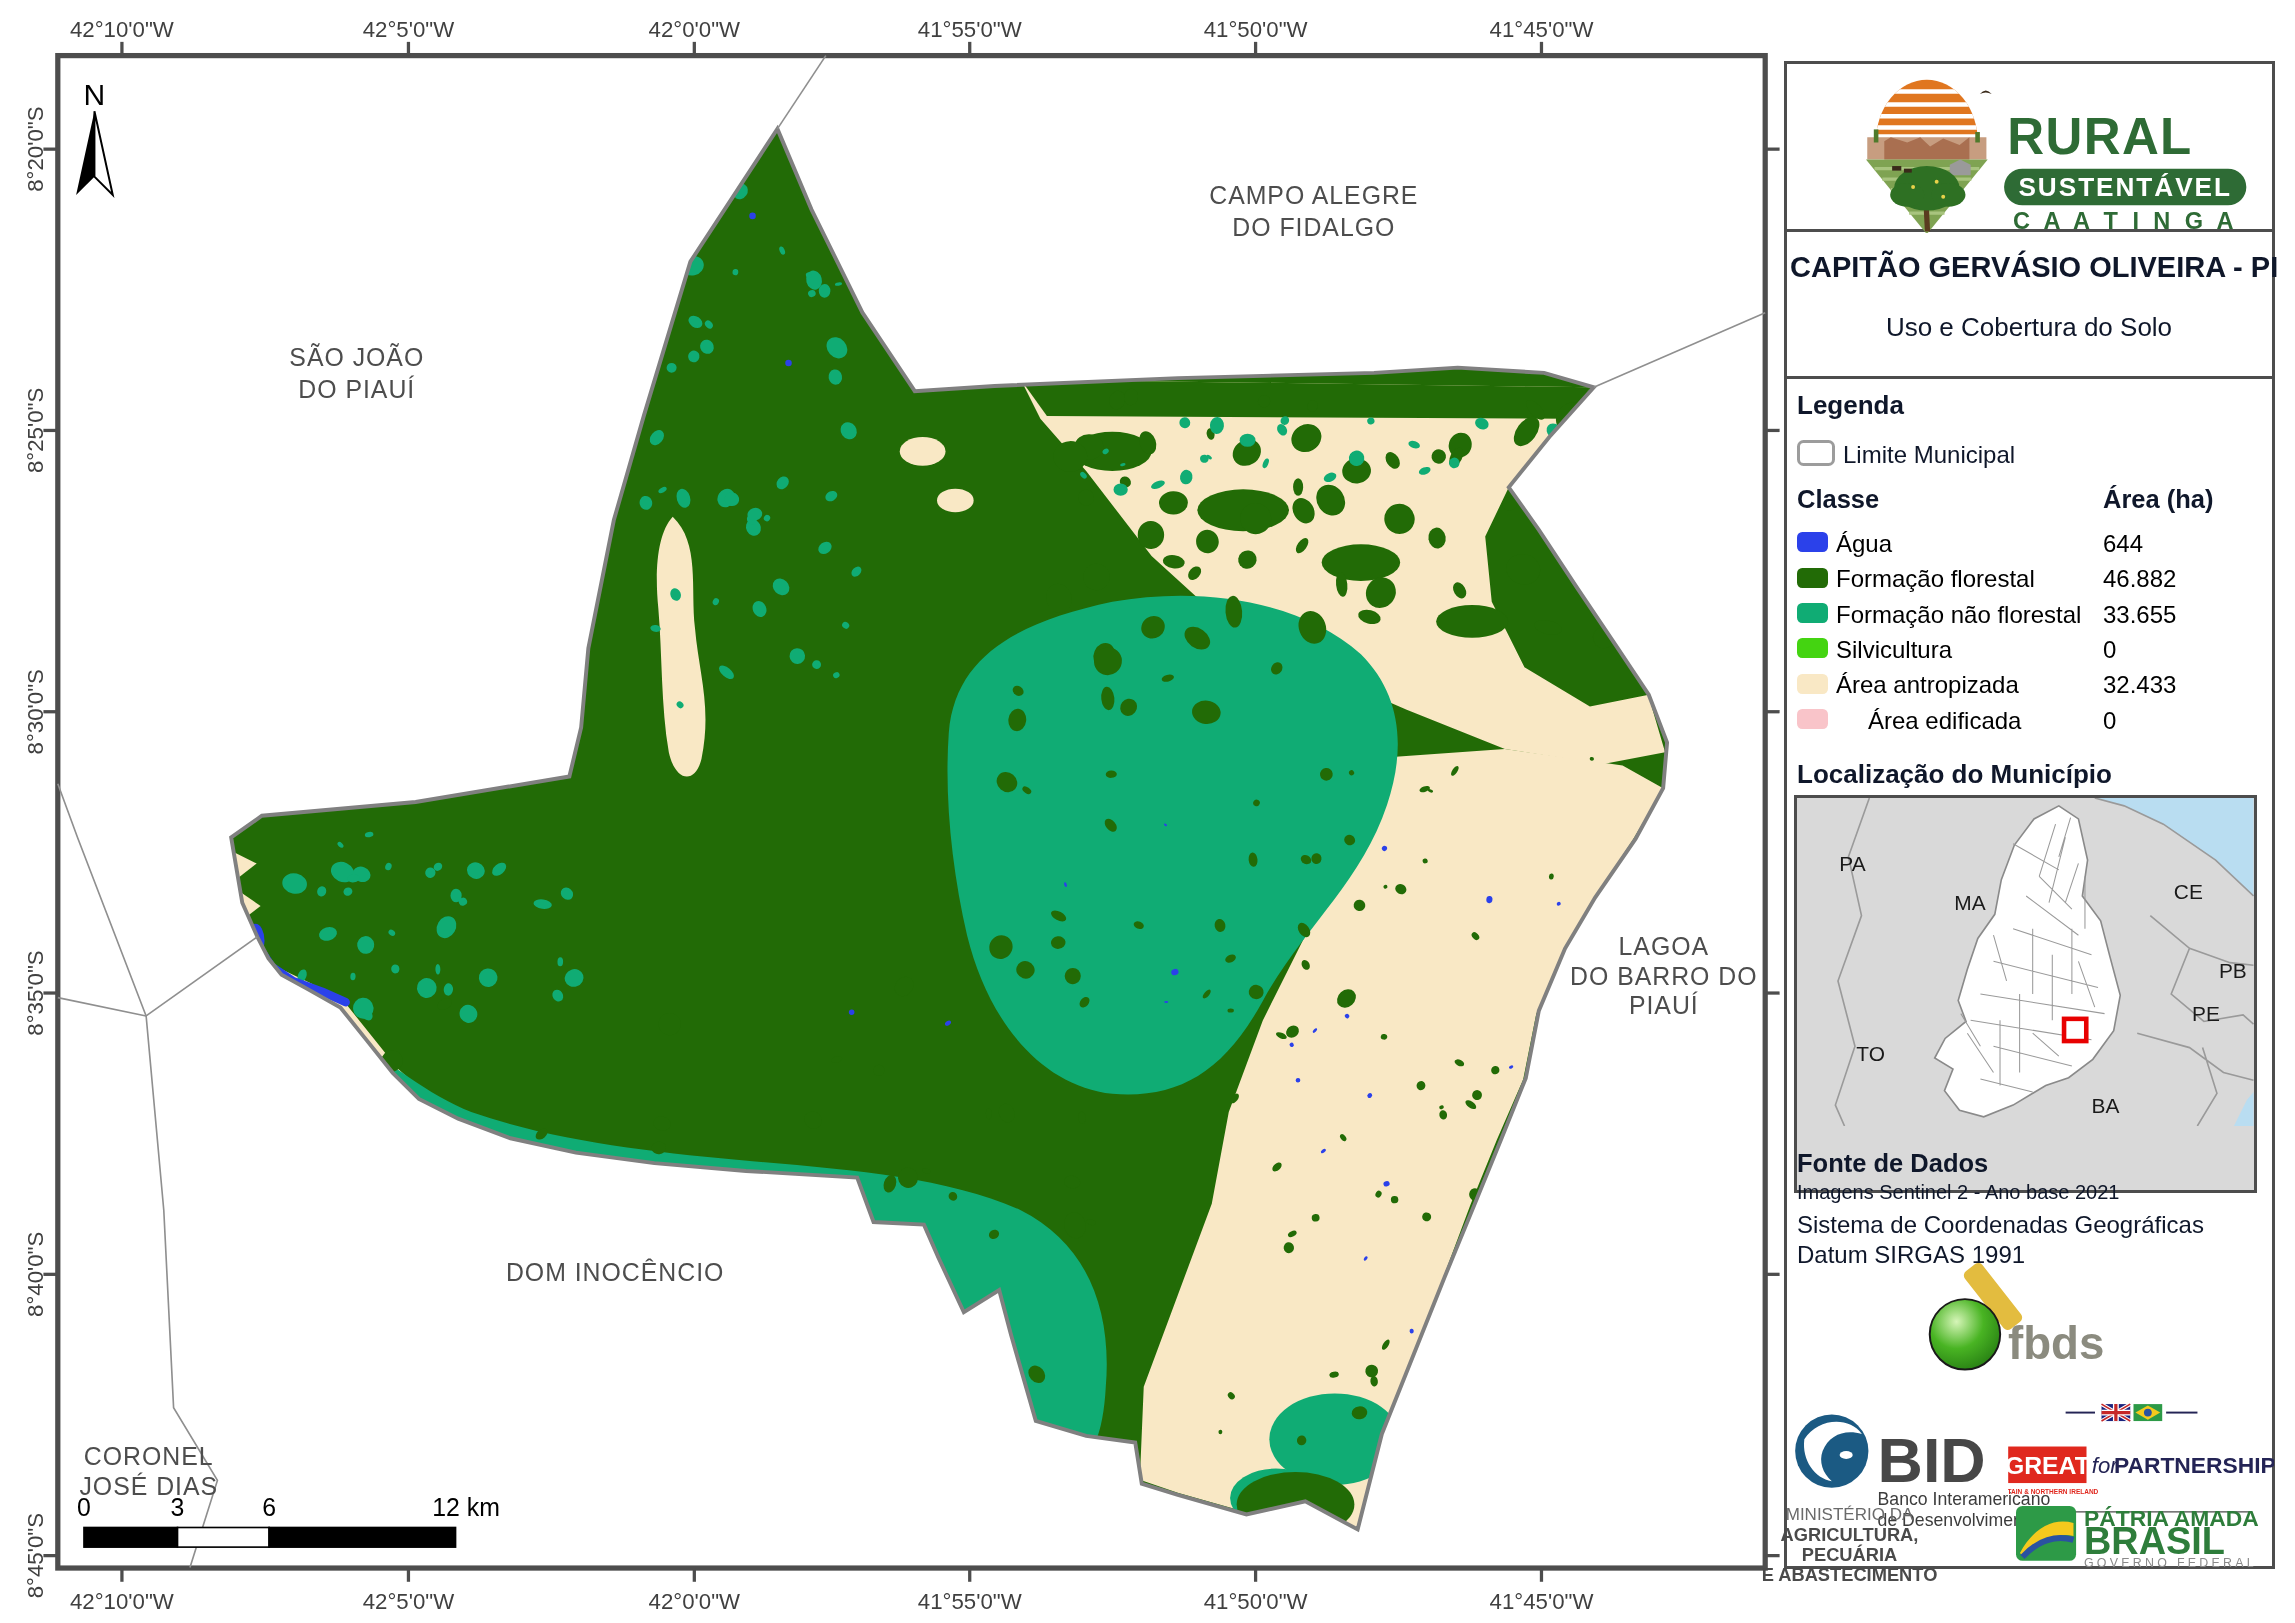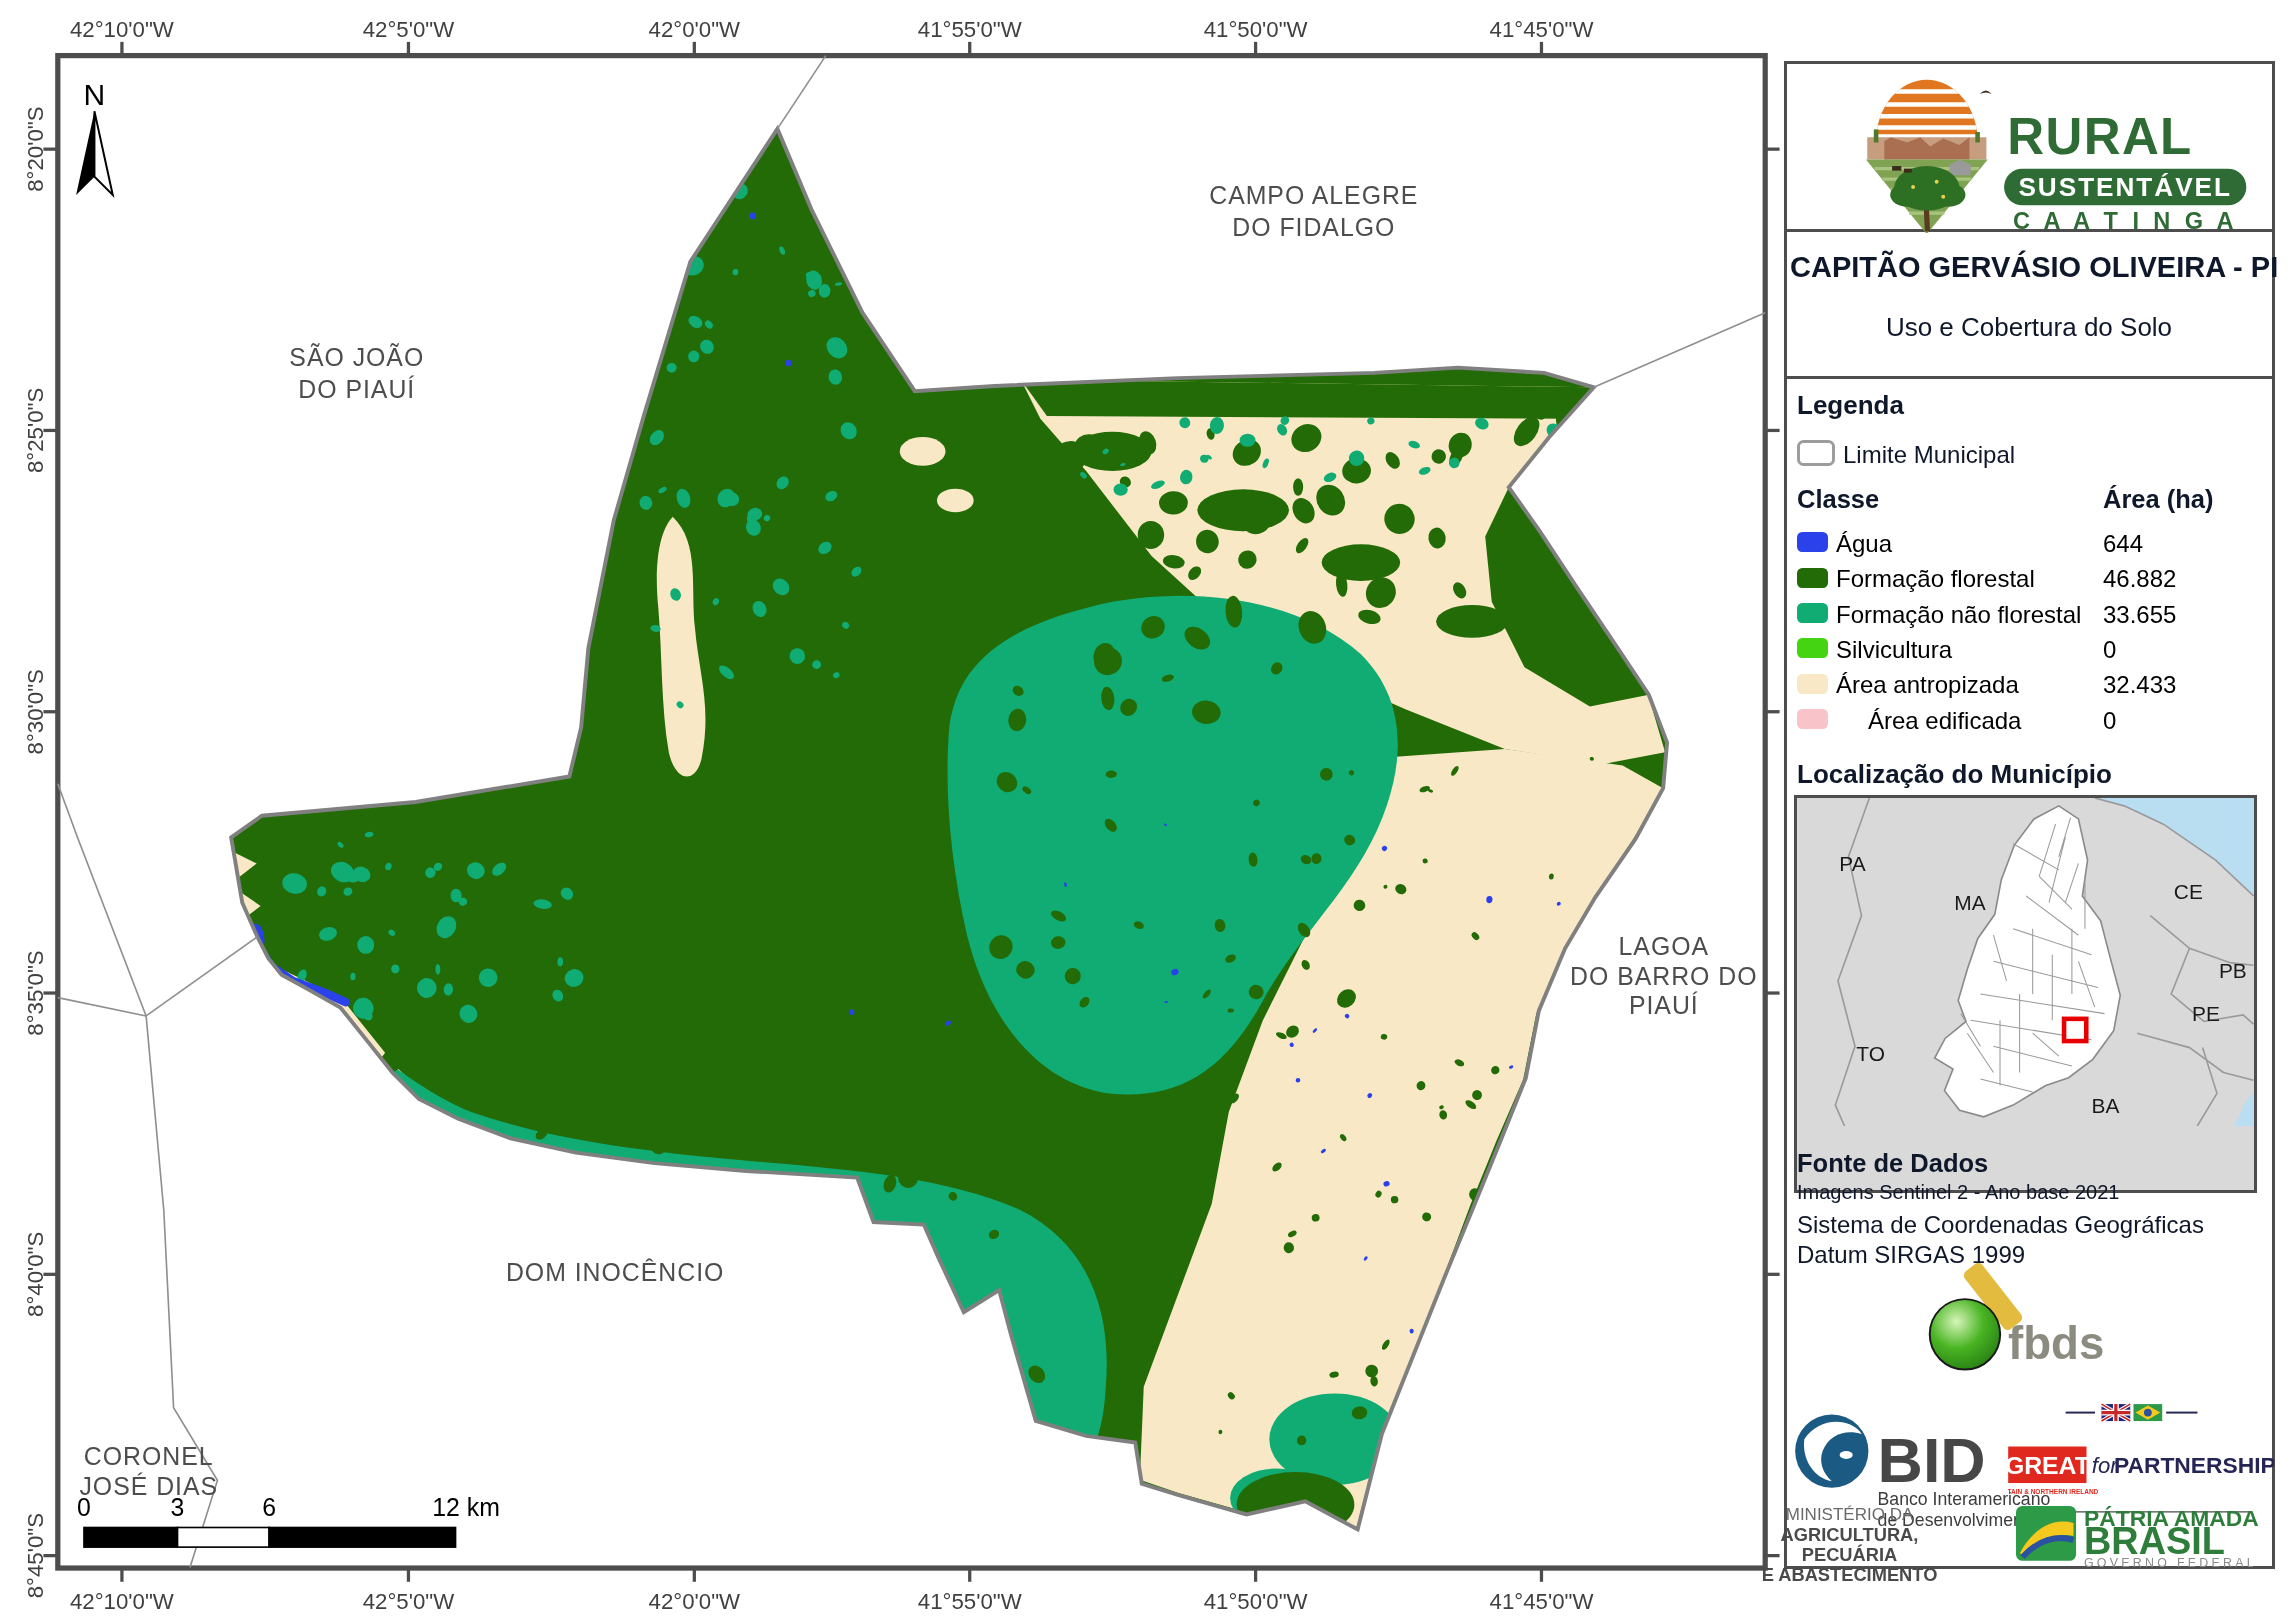--- a/index.html
+++ b/index.html
@@ -608,21 +608,21 @@
         <text x="604" y="342">PE</text>
         <text x="90" y="402">TO</text>
         <text x="450" y="482">BA</text>
       </g>
     </svg>
   </div>
 
   <div class="txt b" style="left:1797px;top:1149px;font-size:25.5px;">Fonte de Dados</div>
   <div class="txt" style="left:1797px;top:1181px;font-size:20px;">Imagens Sentinel 2 - Ano base 2021</div>
   <div class="txt" style="left:1797px;top:1212px;font-size:24px;">Sistema de Coordenadas Geográficas</div>
-  <div class="txt" style="left:1797px;top:1242px;font-size:24px;">Datum SIRGAS 1999</div>
+  <div class="txt" style="left:1797px;top:1242px;font-size:24px;">Datum SIRGAS 1991</div>
 
   <svg class="abs" style="left:1910px;top:1243px" width="196" height="137" viewBox="0 0 300 210">
     <defs>
       <radialGradient id="fbdsSphere" cx="0.38" cy="0.32" r="0.85">
         <stop offset="0" stop-color="#d6f5b8"></stop>
           <stop offset="0.45" stop-color="#49b423"></stop>
           <stop offset="1" stop-color="#1c6e0e"></stop>
       </radialGradient>
     </defs>
     <rect x="71" y="65" width="112" height="34" rx="8" fill="#e3bc3f" transform="rotate(52 127 82)"></rect>

